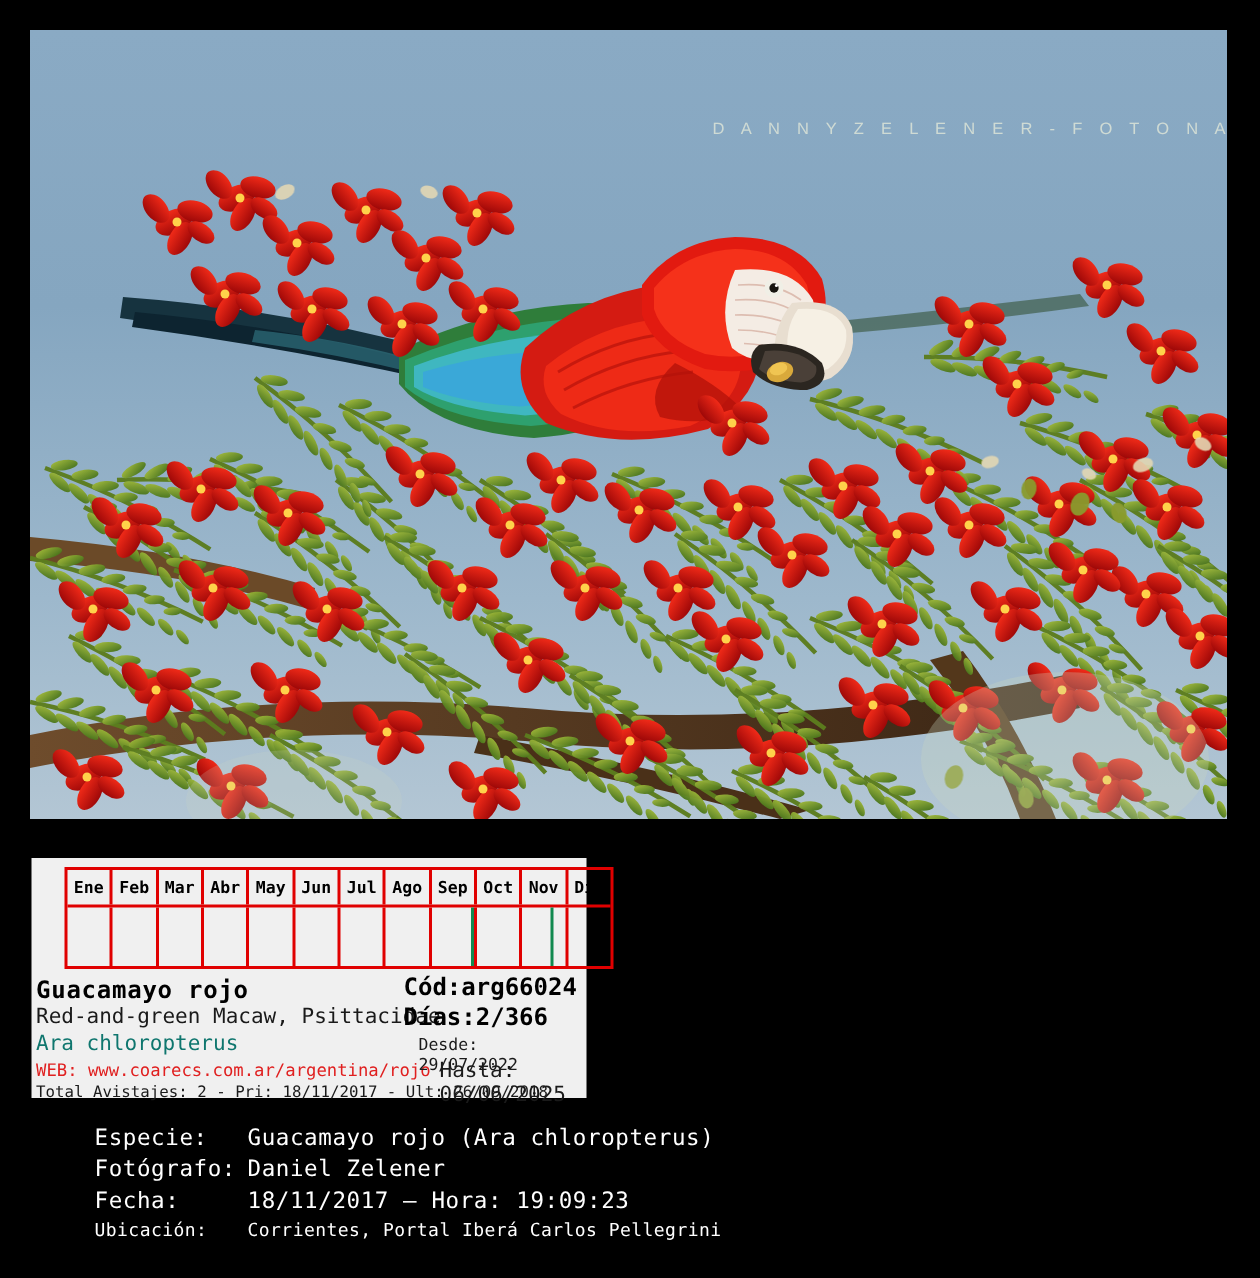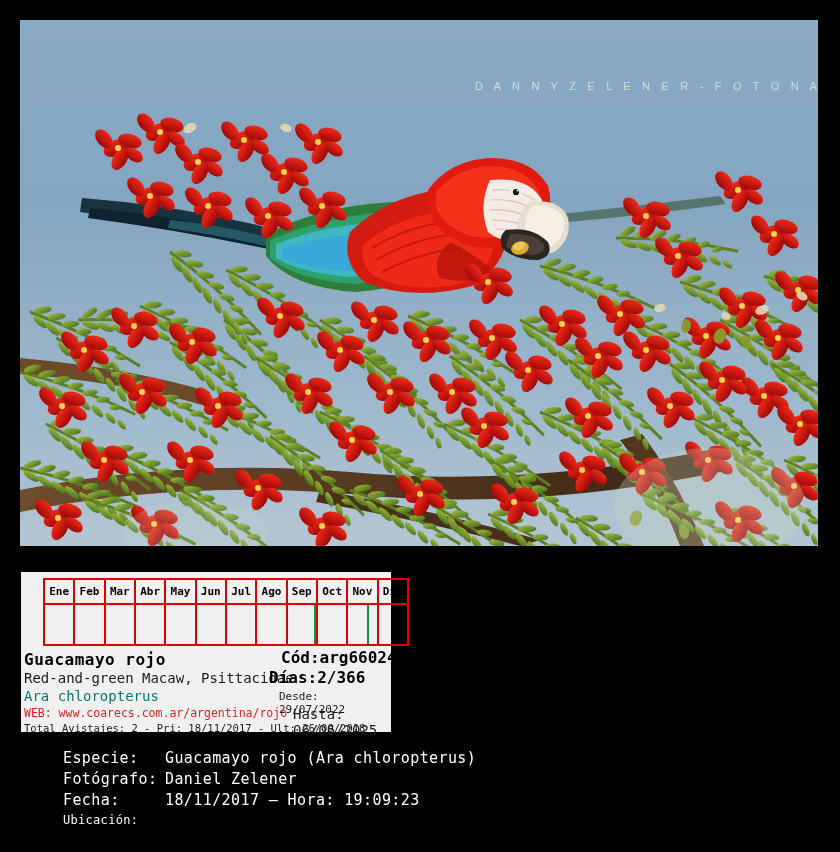--- a/index.html
+++ b/index.html
@@ -25,21 +25,21 @@
   .calbody div{flex:1;border-right:2px solid #e00000;box-sizing:border-box;position:relative;}
   .calbody div:last-child{border-right:none;}
   .mark{position:absolute;top:0;bottom:0;width:2px;background:#128a50;}
 
   .l1{position:absolute;left:3px;top:78px;font-size:16px;font-weight:bold;color:#000;letter-spacing:.5px;}
   .l2{position:absolute;left:3px;top:98px;font-size:14px;color:#1a1a1a;}
   .l3{position:absolute;left:3px;top:116px;font-size:14px;color:#0f766e;}
   .l4{position:absolute;left:3px;top:134px;font-size:11.5px;color:#e02020;}
   .l5{position:absolute;left:3px;top:150px;font-size:10.5px;color:#1a1a1a;}
 
-  .r1{position:absolute;left:260px;top:76px;font-size:16px;font-weight:bold;color:#000;}
+  .r1{position:absolute;left:248px;top:76px;font-size:16px;font-weight:bold;color:#000;}
   .r2{position:absolute;left:248px;top:96px;font-size:16px;font-weight:bold;color:#000000;}
   .r3{position:absolute;left:258px;top:118px;font-size:11px;color:#1a1a1a;}
   .r4{position:absolute;left:272px;top:134px;font-size:14px;color:#1a1a1a;}
 
   
   .cap{position:absolute;left:18px;top:748px;width:810px;color:#fff;}
   .caprow{display:flex;align-items:baseline;margin-left:45px;}
   .big{font-size:15px;line-height:21px;letter-spacing:.4px;}
   .sml{font-size:12px;line-height:18px;letter-spacing:.3px;}
   .lab{width:102px;flex:0 0 102px;}
@@ -351,16 +351,17 @@
     <div class="caprow big">
       <span class="lab">Fotógrafo:</span>
       <span class="val">Daniel Zelener</span>
     </div>
     <div class="caprow big">
       <span class="lab">Fecha:</span>
       <span class="val">18/11/2017 — Hora: 19:09:23</span>
     </div>
     <div class="caprow sml">
       <span class="lab">Ubicación:</span>
+      <span class="val">Corrientes, Portal Iberá Carlos Pellegrini</span>
     </div>
   </div>
 
 </div>
 
 </body></html>

